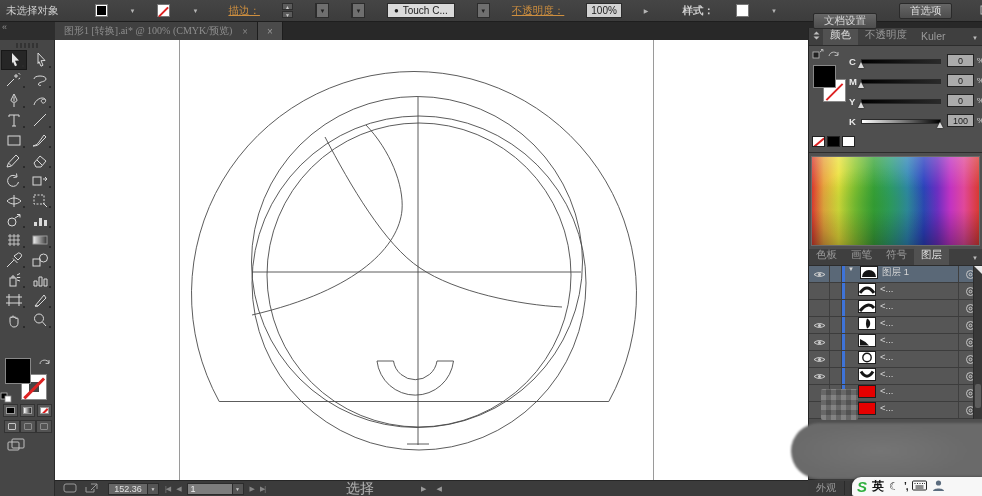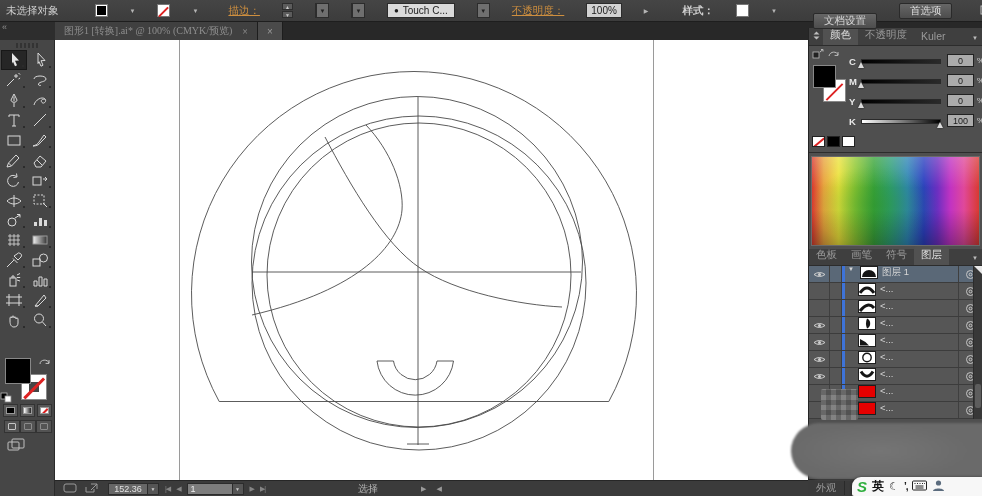--- a/index.html
+++ b/index.html
@@ -105,21 +105,21 @@
   .statusbar .sico { margin-left:8px; }
   .zoombox { margin-left:10px; width:40px; height:12px; background:#676767; border:1px solid #2c2c2c;
     color:#e2e2e2; display:flex; align-items:center; justify-content:center; font-size:9px; }
   .zcaret { width:11px; height:12px; background:#555; border:1px solid #2c2c2c; border-left:none;
     display:flex; align-items:center; justify-content:center; font-size:5px; color:#ccc; }
   .navbtn { margin-left:6px; font-size:7px; color:#858585; letter-spacing:-1px; }
   .abfield { margin-left:6px; width:46px; height:12px; background:#7d7d7d; border:1px solid #2c2c2c;
     color:#f0f0f0; font-size:9px; display:flex; align-items:center; padding:0 3px; }
   .abcaret { width:11px; height:12px; background:#555; border:1px solid #2c2c2c; border-left:none;
     display:flex; align-items:center; justify-content:center; font-size:5px; color:#ccc; }
-  .tooltext { position:absolute; left:278px; width:70px; text-align:center; color:#b5b5b5; font-size:10px; }
+  .tooltext { position:absolute; left:291px; width:70px; text-align:left; color:#b5b5b5; font-size:14px; }
   .sb-arrows { position:absolute; left:366px; font-size:7px; color:#9a9a9a; letter-spacing:10px; }
   
   .dock { position:absolute; left:808px; top:28px; width:174px; height:468px;
     background:#4f4f4f; border-left:1px solid #242424; z-index:2; }
   .ptabs { height:18px; background:#3f3f3f; display:flex; align-items:flex-end; font-size:10.5px;
     border-bottom:1px solid #2c2c2c; position:relative; }
   .ptabs .collapse { margin:0 3px 3px 4px; }
   .ptab { padding:2px 7px 3px; color:#9a9a9a; white-space:nowrap; }
   .ptab.active { background:#515151; color:#dcdcdc; border-radius:3px 3px 0 0; }
   .pmenu { position:absolute; right:4px; bottom:4px; font-size:6px; color:#bbb; }

